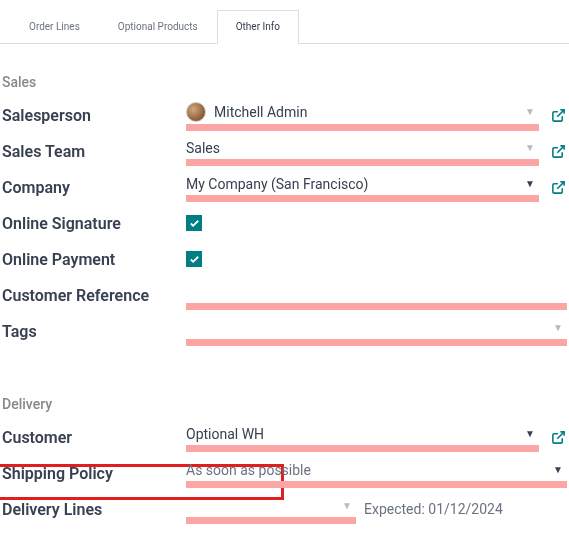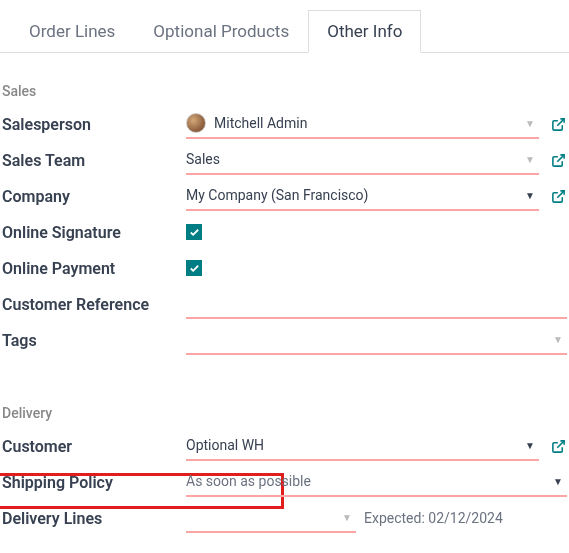--- a/index.html
+++ b/index.html
@@ -15,21 +15,21 @@
   display: flex;
   border-bottom: 1px solid #ddd;
   padding-left: 10px;
   margin-top: 10px;
 }
 .tab {
   padding: 10px 18px;
   color: #6b7280;
   border: 1px solid transparent;
   cursor: pointer;
-  font-size: 17px;
+  font-size: 10px;
 }
 .tab.active {
   color: #374151;
   border: 1px solid #ddd;
   border-bottom: 1px solid #fff;
   margin-bottom: -1px;
   background: #fff;
 }
 .section {
   padding: 0 2px;
@@ -51,21 +51,21 @@
   width: 184px;
   flex-shrink: 0;
   font-weight: 600;
   color: #374151;
   font-size: 16px;
 }
 .field {
   flex: 1;
   display: flex;
   align-items: center;
-  border-bottom: 2px solid #fca5a5;
+  border-bottom: 7px solid #fca5a5;
   min-height: 30px;
   padding: 2px 0;
   position: relative;
 }
 .field.no-border { border-bottom: none; }
 .field-value {
   flex: 1;
   color: #374151;
 }
 .field-value.muted { color: #6b7280; }
@@ -242,16 +242,16 @@
     </div>
   </div>
 
   <div class="row">
     <div class="label">Delivery Lines</div>
     <div class="field" style="max-width:170px;">
       <div class="field-value"></div>
       <span class="caret">▼</span>
     </div>
     <div class="expected-text">
-      <span>Expected: </span><span>02/12/2024</span>
+      <span>Expected: </span><span>01/12/2024</span>
     </div>
   </div>
 </div>
 
 </body></html>

